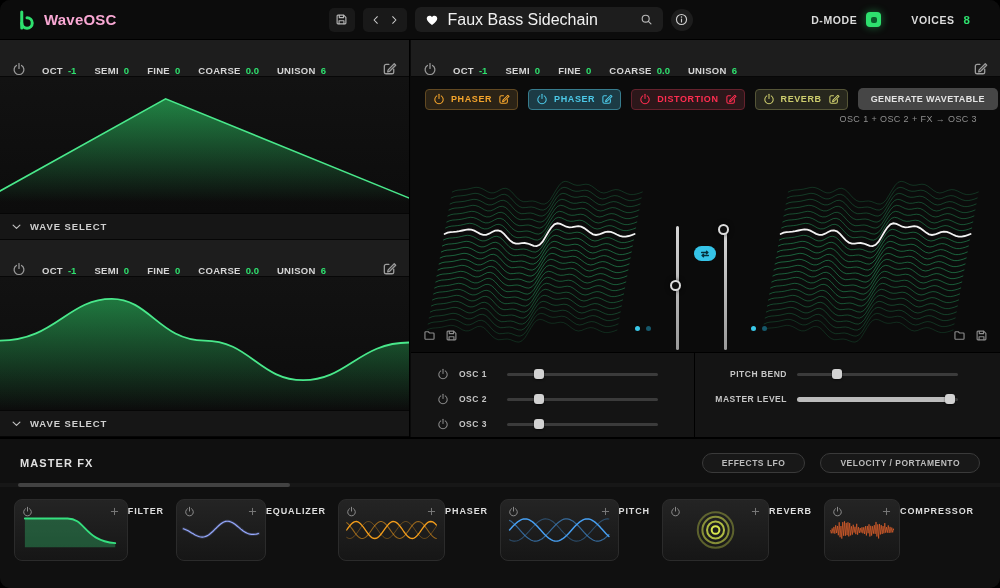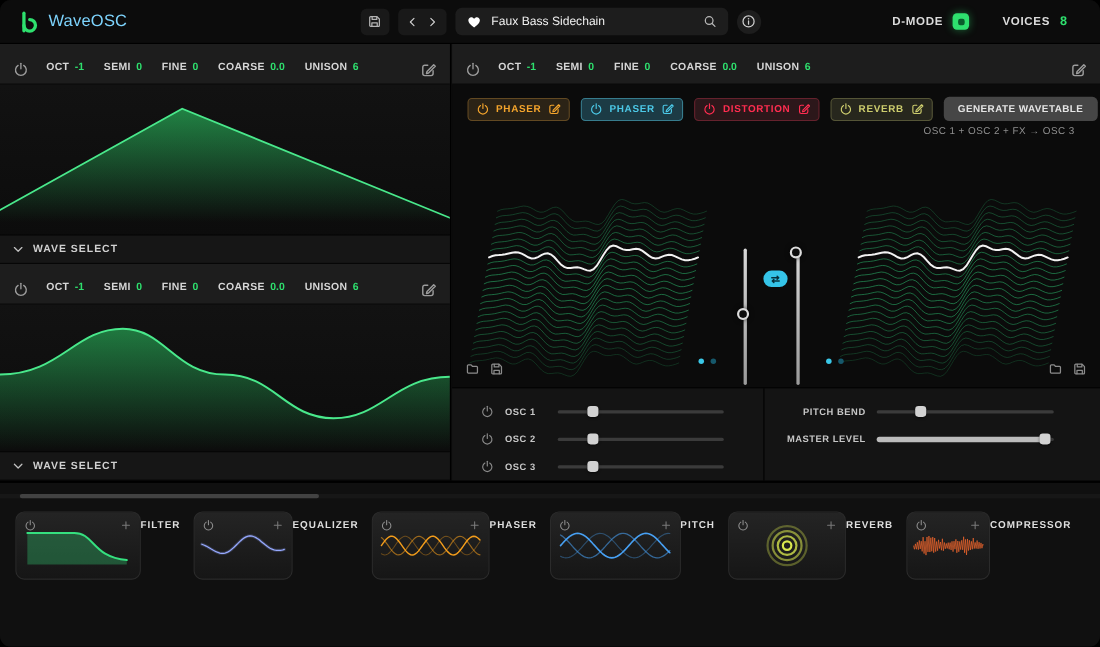--- a/index.html
+++ b/index.html
@@ -6,44 +6,44 @@
   html,body{background:#000}
   body{font-family:"Liberation Sans",sans-serif;-webkit-font-smoothing:antialiased}
   button{font:inherit;color:inherit;border:none;background:none;cursor:pointer;padding:0}
   .app{position:relative;width:1000px;height:588px;background:#0a0a0a;color:#e6e6e6;overflow:hidden;border-radius:10px;font-size:10px}
   .ic{display:inline-flex;width:15px;height:15px;flex:none}
   .ic svg{display:block;width:100%;height:100%;stroke:currentColor;fill:none;stroke-width:1.4;stroke-linecap:round;stroke-linejoin:round}
 
   
   .header{position:absolute;inset:0 0 auto 0;height:40px;display:flex;align-items:center;padding:0 16px;background:#0c0c0c;border-bottom:1px solid #000;z-index:5}
   .logo-mark{width:20px;height:20px;color:#2ee06e;margin-right:8px}
-  .app-name{font-size:15px;font-weight:400;color:#7dd3fc;letter-spacing:.2px}
+  .app-name{font-size:15px;font-weight:700;color:#f9a8d4;letter-spacing:.2px}
   .hdr-center{display:flex;align-items:center;gap:8px;margin-left:212px}
   .hdr-btn{width:26px;height:24px;border-radius:5px;background:#191919;display:flex;align-items:center;justify-content:center;color:#b5b5b5}
   .hdr-btn .ic{width:13px;height:13px}
   .nav-arrows{display:flex;background:#191919;border-radius:5px;height:24px;align-items:center;padding:0 4px}
   .nav-arrows .ic{width:12px;height:12px;color:#cfcfcf;margin:0 3px;cursor:pointer}
   .preset-box{display:flex;align-items:center;gap:9px;height:25px;width:248px;background:#1d1d1d;border-radius:6px;padding:0 10px}
-  .preset-name{flex:1;font-size:11px;color:#f0f0f0;white-space:nowrap;overflow:hidden}
+  .preset-name{flex:1;font-size:16px;color:#f0f0f0;white-space:nowrap;overflow:hidden}
   .heart{width:14px;height:14px;color:#fff}
   .search{width:13px;height:13px;color:#b8b8b8}
   .info-btn{width:22px;height:22px;border-radius:50%;background:#1d1d1d;display:flex;align-items:center;justify-content:center;color:#cfcfcf}
   .info-btn .ic{width:13px;height:13px}
   .hdr-right{margin-left:auto;display:flex;align-items:center;gap:30px;padding-right:14px}
   .hdr-item{display:flex;align-items:center;gap:9px}
   .hdr-label{font-size:10.5px;font-weight:700;letter-spacing:.6px;color:#dcdcdc}
   .dmode-ind{width:15px;height:15px;border-radius:4px;background:#2ee06e;box-shadow:0 0 8px rgba(46,224,110,.45);display:flex;align-items:center;justify-content:center}
   .dmode-ind::after{content:"";width:6px;height:6px;border-radius:2px;background:#0a5c2c}
   .voices-value{font-size:11.5px;font-weight:700;color:#2ee06e}
 
   
   .left-col{position:absolute;top:40px;left:0;width:410px;height:397px;background:#0e0e0e;border-right:1px solid #000}
   .right-col{position:absolute;top:40px;left:411px;right:0;height:397px;background:#0b0b0b}
 
-  .osc-strip{height:37px;background:#1d1d1d;border-bottom:1px solid #070707;display:flex;align-items:flex-start;padding:16px 12px}
+  .osc-strip{height:37px;background:#1d1d1d;border-bottom:1px solid #070707;display:flex;align-items:flex-end;padding:0 12px}
   .osc-strip .pwr-btn{color:#9c9c9c;margin-right:16px;width:14px;height:14px;cursor:pointer}
   .param{display:flex;align-items:baseline;gap:5px;margin-right:18px;cursor:pointer}
   .param-label{font-size:9.5px;font-weight:700;color:#d6d6d6;letter-spacing:.3px}
   .param-value{font-size:9.5px;font-weight:700;color:#2ee06e}
   .edit-btn{margin-left:auto;color:#9c9c9c;width:15px;height:15px;cursor:pointer}
 
   .wave-display{height:137px;background:linear-gradient(180deg,#121212,#0c0c0c);border-bottom:1px solid #060606;position:relative;overflow:hidden}
   .wave-display.second{height:134px}
   .wave-display svg{position:absolute;inset:0;width:100%;height:100%}
   .wave-select{height:26px;background:#161616;border-bottom:1px solid #060606;display:flex;align-items:center;gap:7px;padding:0 10px;cursor:pointer}
@@ -562,20 +562,27 @@
               <div class="track"></div>
               <div class="fillbar" style="width: 95%;"></div>
               <div class="handle" style="left: calc(95% - 5px);"></div>
             </div>
         </div>
       </div>
     </div>
   </div>
 
   <footer class="masterfx">
+    <div class="mfx-header">
+      <span class="mfx-title">MASTER FX</span>
+      <div class="mfx-buttons">
+        <button class="pill-btn">EFFECTS LFO</button>
+        <button class="pill-btn">VELOCITY / PORTAMENTO</button>
+      </div>
+    </div>
     <div class="mfx-scroll">
         <div class="thumb"></div>
       </div>
     <div class="cards">
 
       <div class="card-wrap">
         <div class="fx-card" style="--c: #35e07f;">
           <span class="ic pwr">
               <svg viewBox="0 0 16 16">
                 <path d="M8 1.8v5.6"></path>

